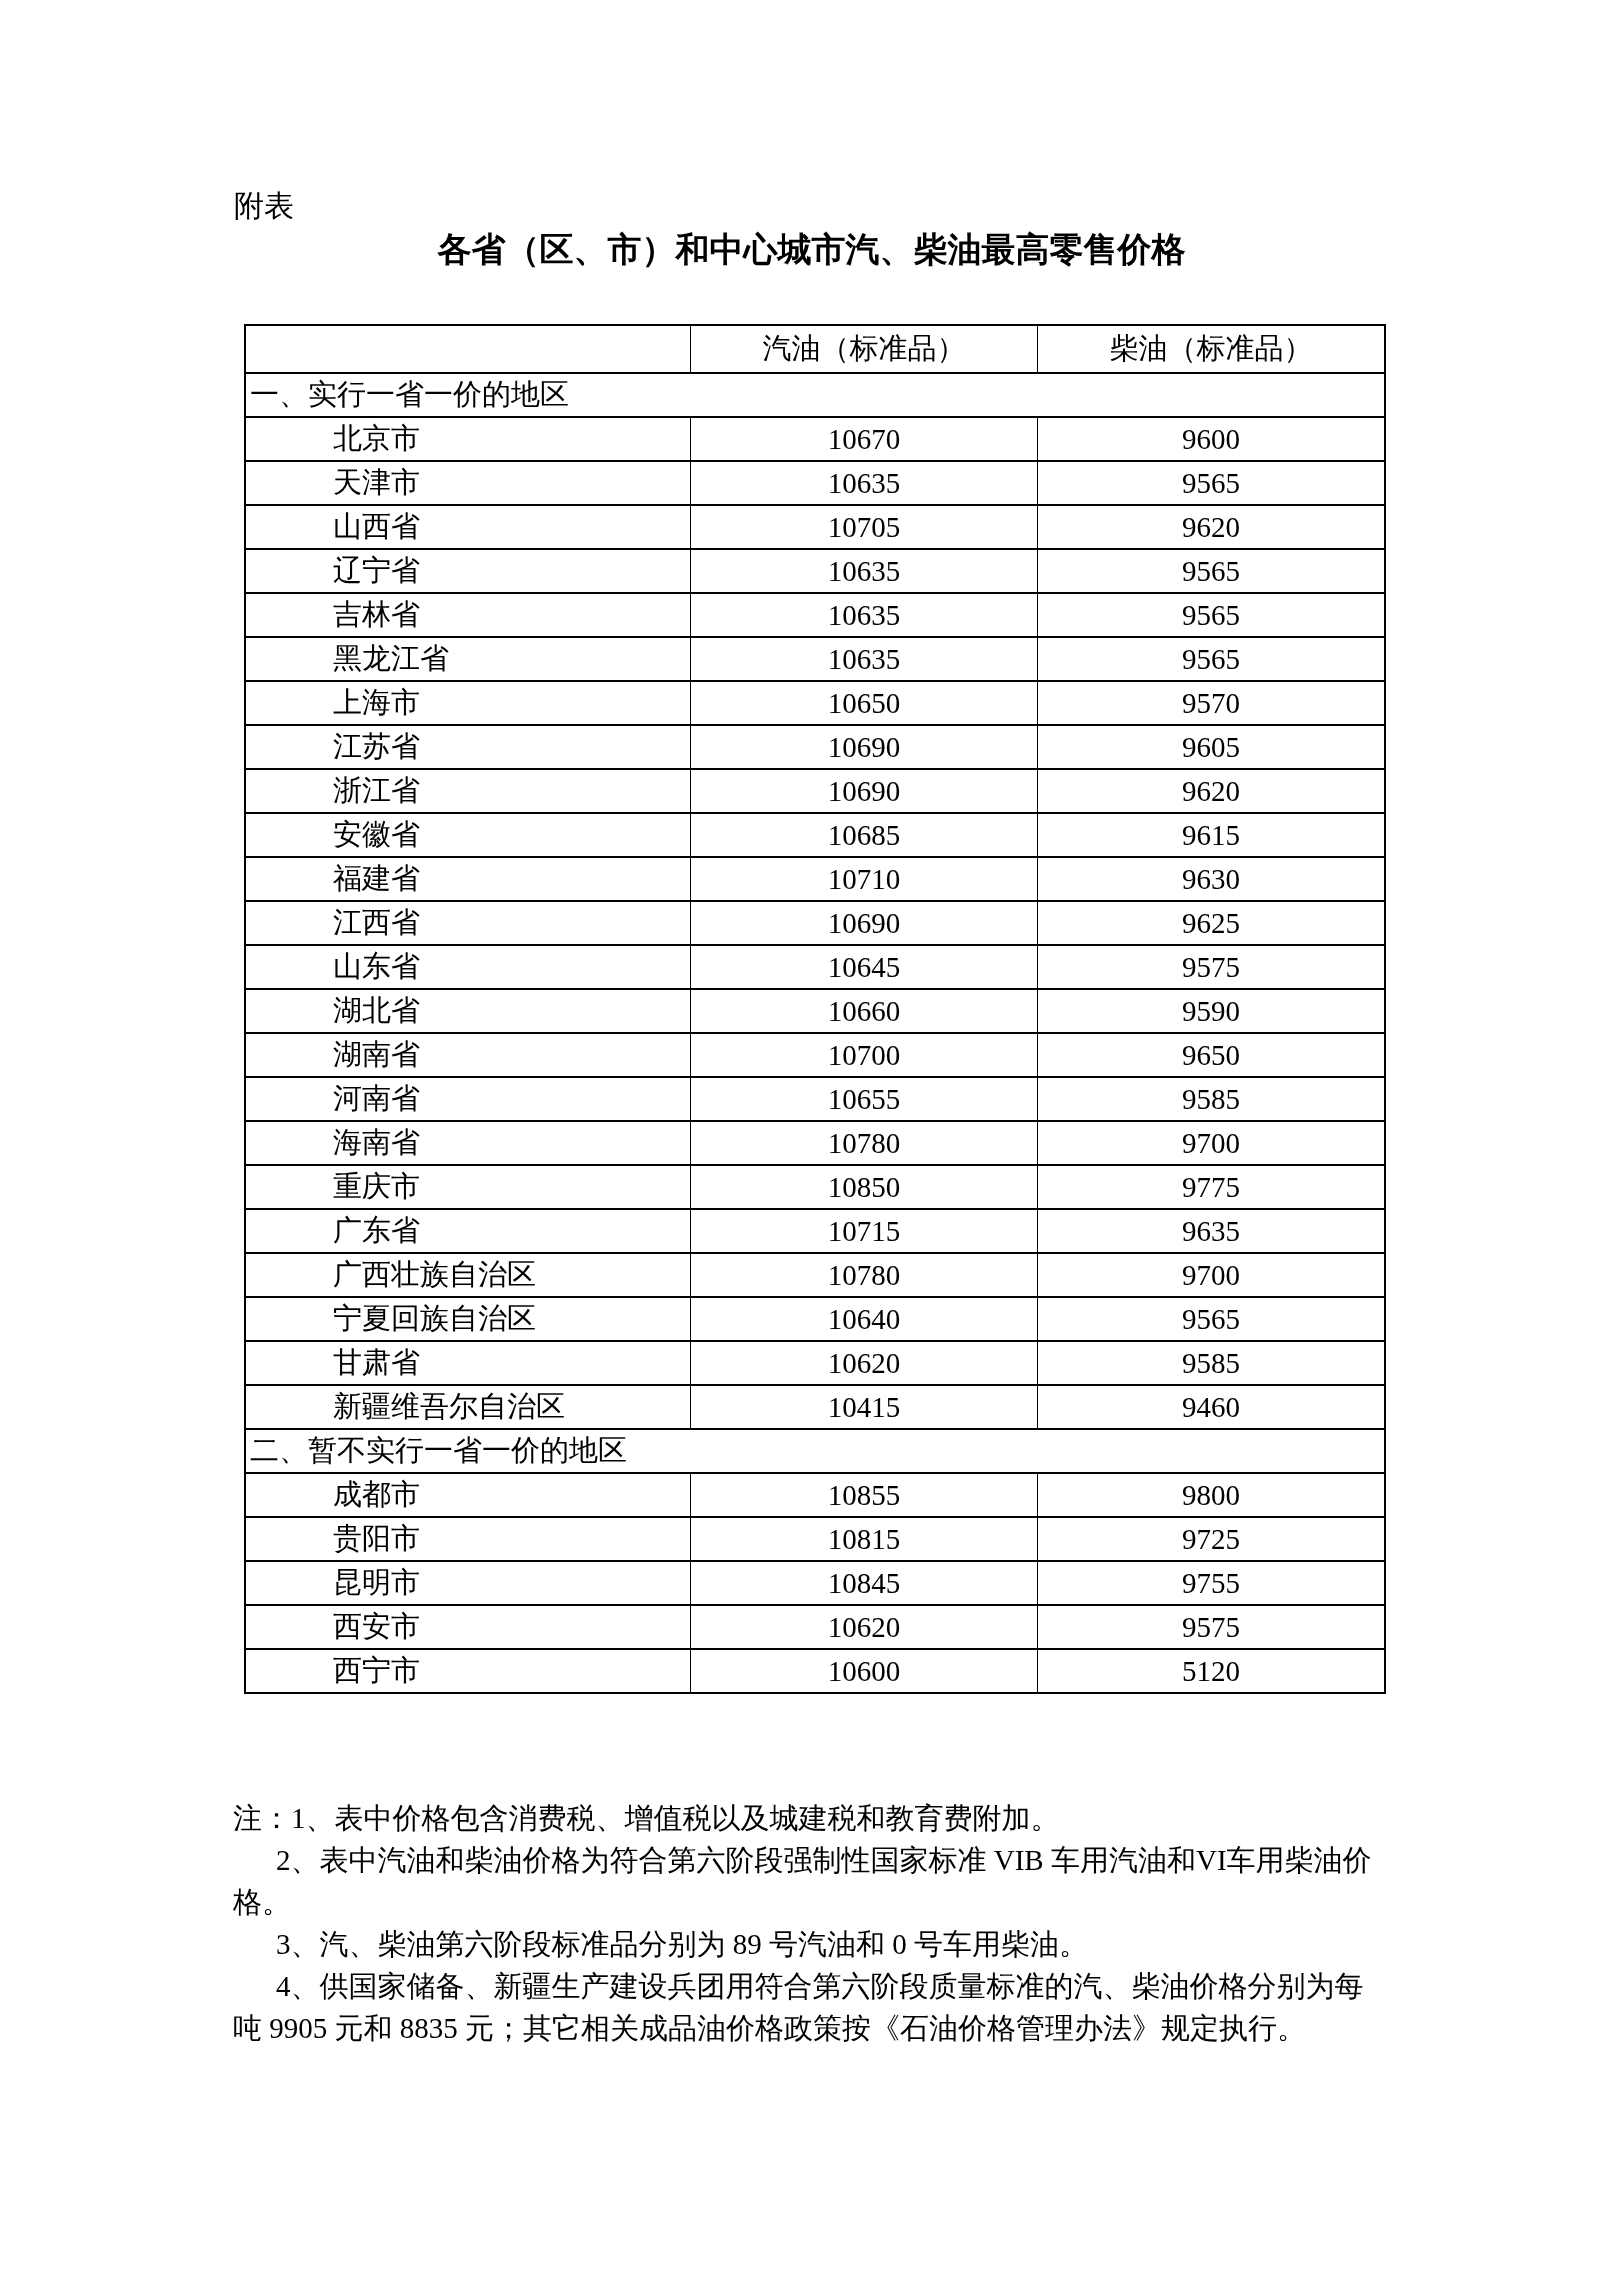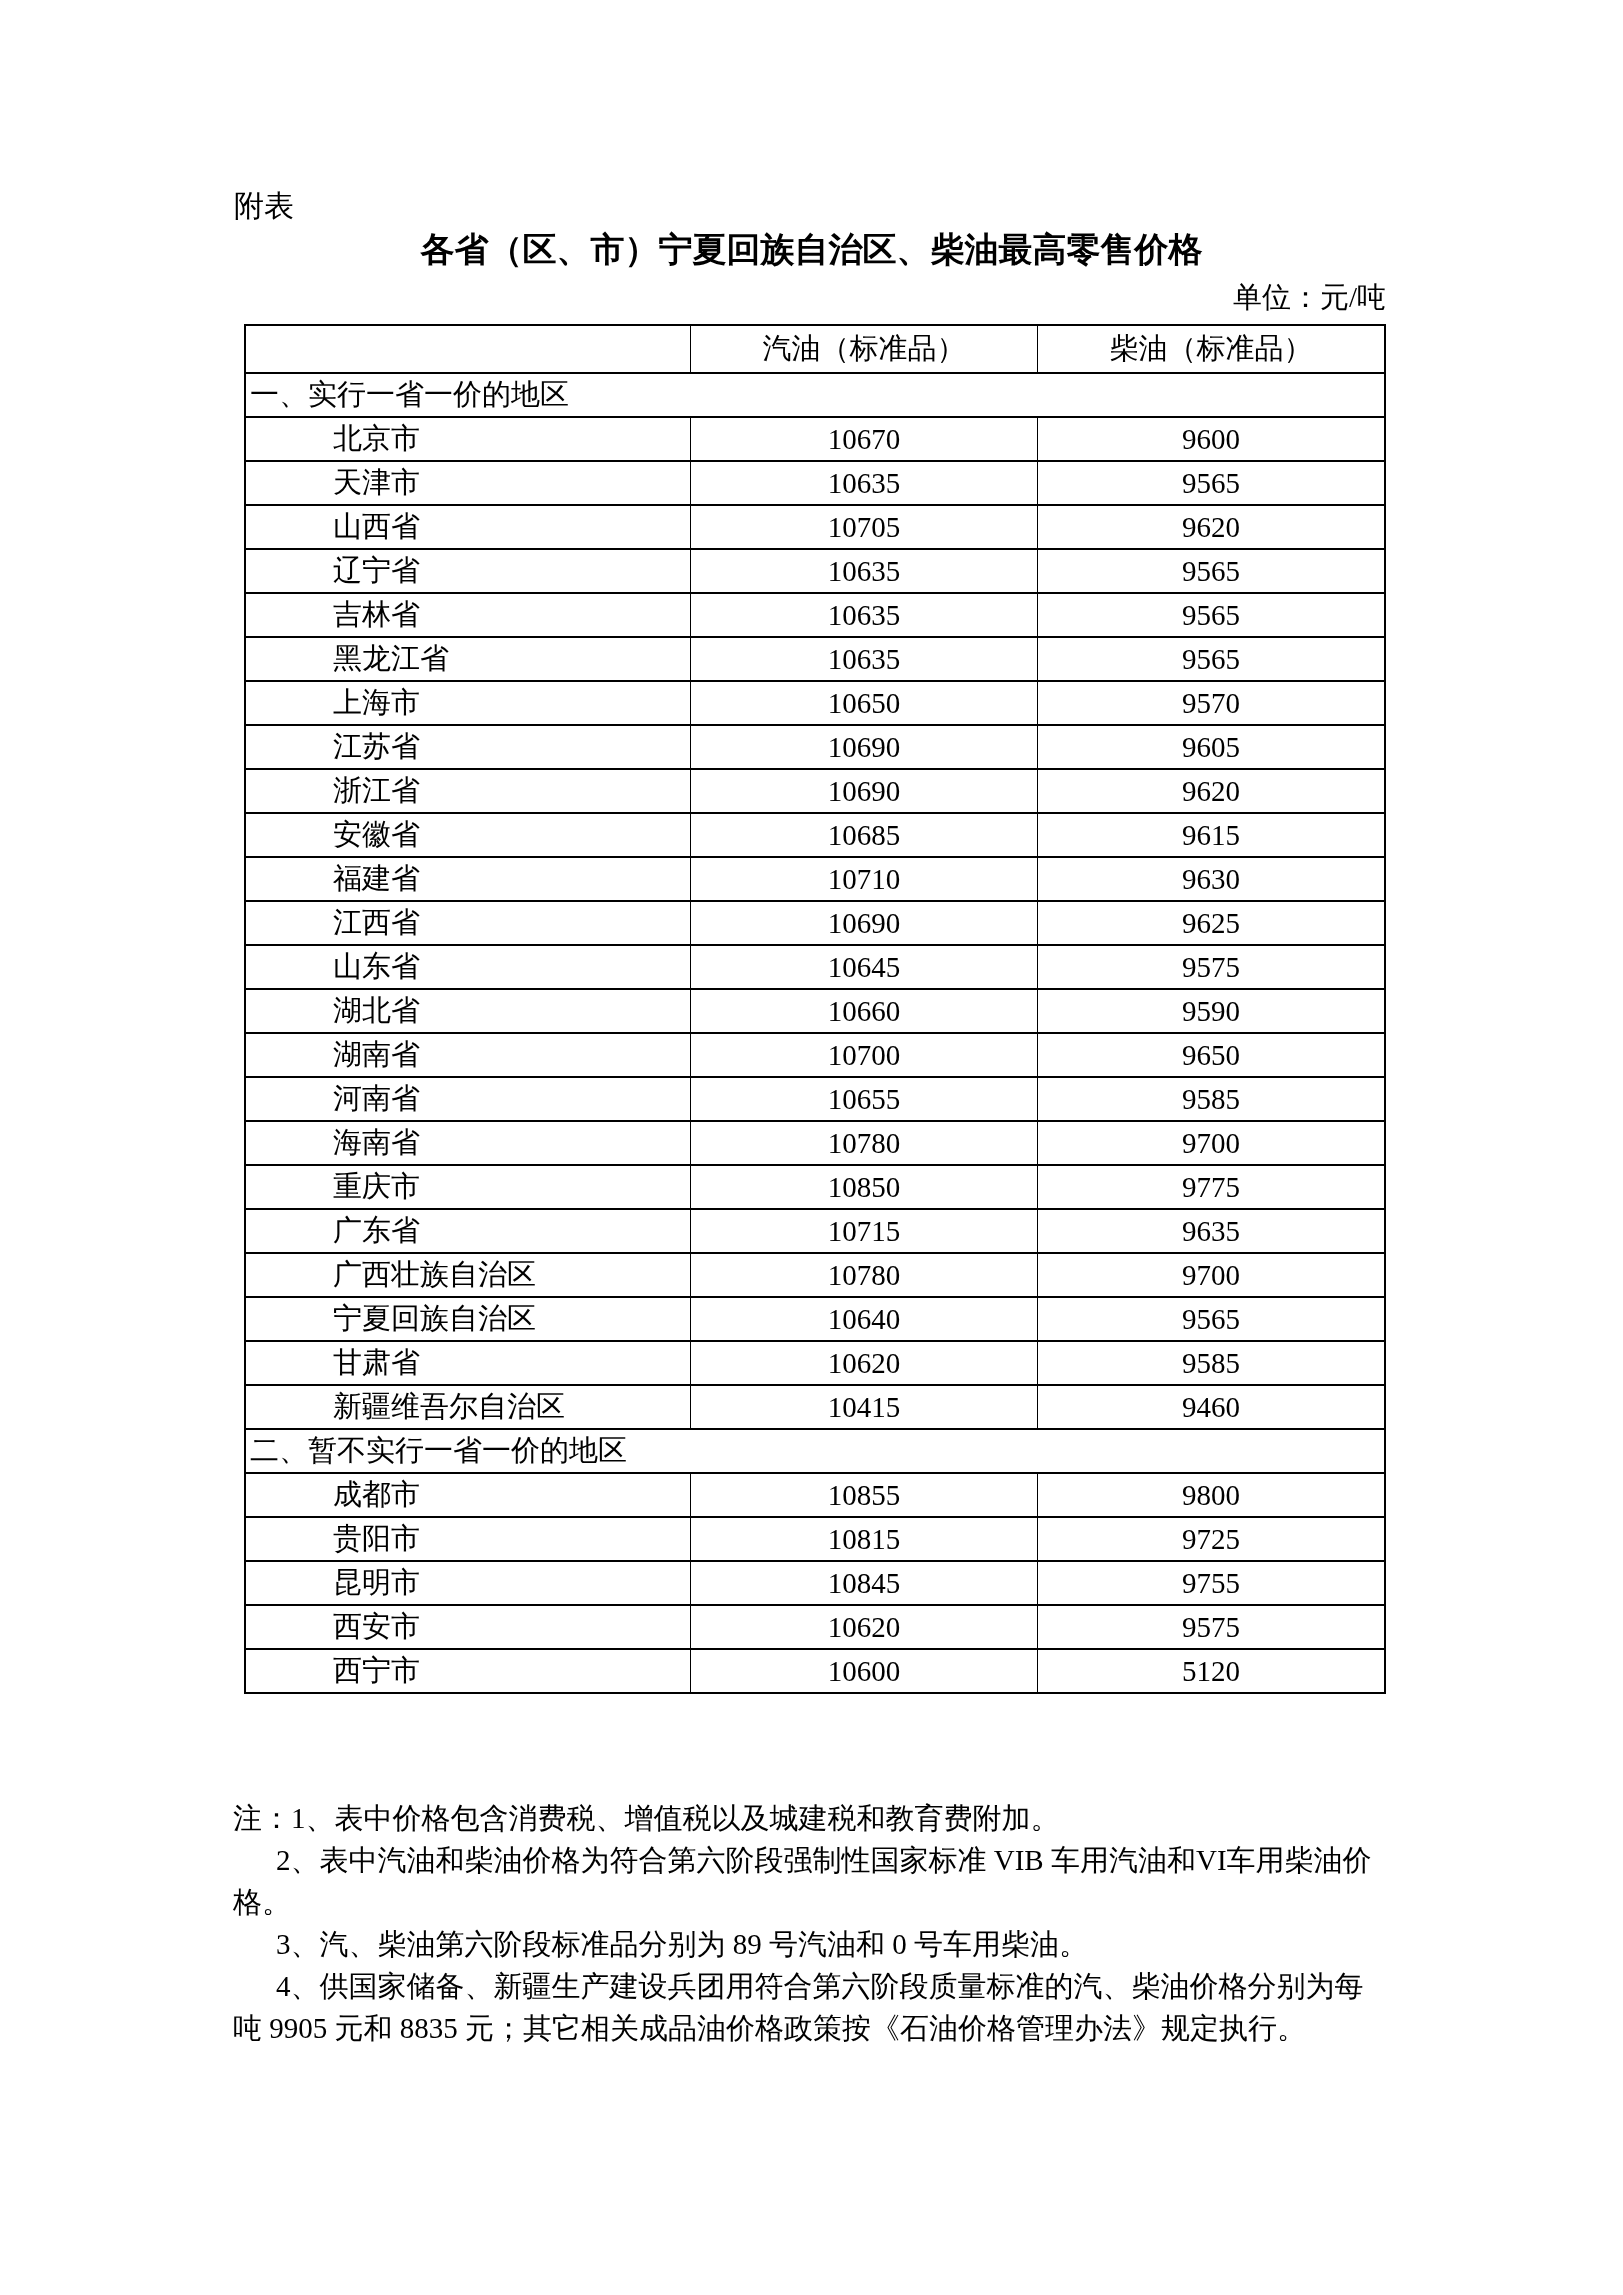--- a/index.html
+++ b/index.html
@@ -94,23 +94,22 @@
   .note-line { white-space: nowrap; }
   .note-line.indent { padding-left: 43px; }
 </style>
 </head>
 <body>
 
 <div class="page">
 
   <div class="appendix">附表</div>
 
-  <h1 class="title">各省（区、市）宁夏回族自治区、柴油最高零售价格</h1>
-
-  <div class="unit">单位：元/吨</div>
+  <h1 class="title">各省（区、市）和中心城市汽、柴油最高零售价格</h1>
+
 
   <table class="price-table">
     <colgroup>
       <col class="c-region">
       <col class="c-gas">
       <col class="c-diesel">
     </colgroup>
     <thead>
       <tr>
         <th></th>

